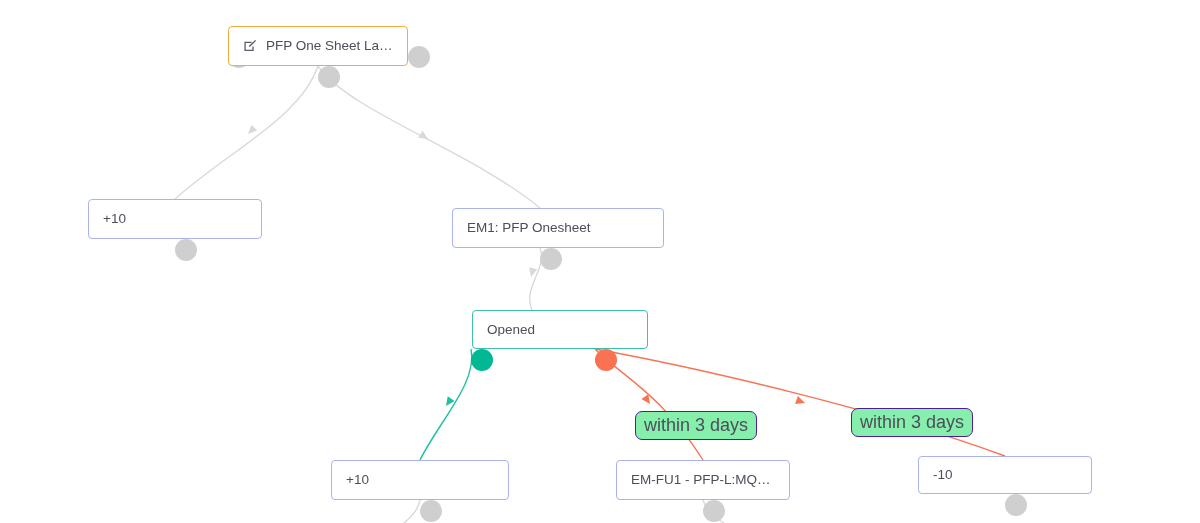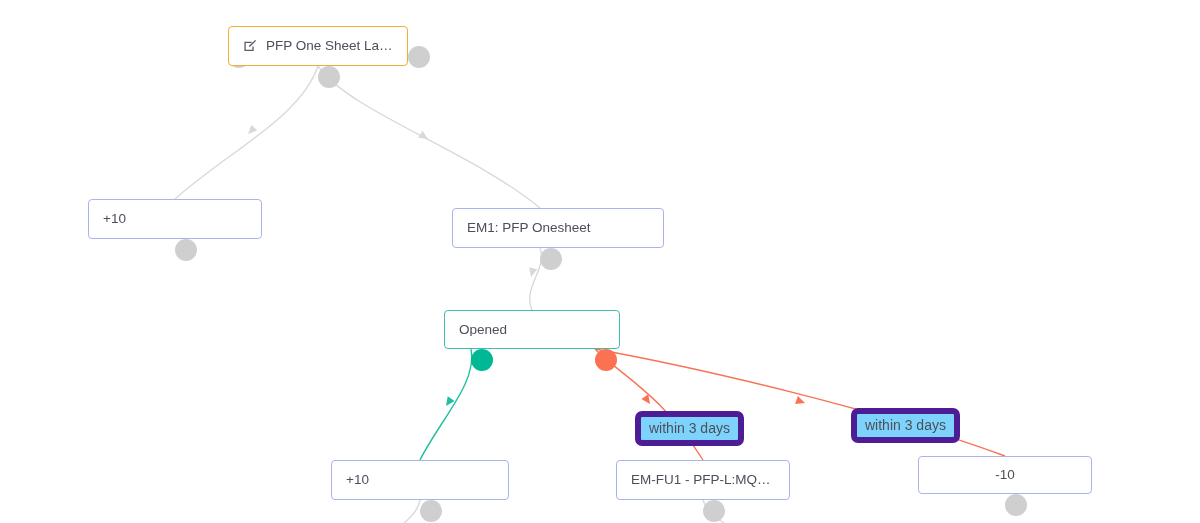--- a/index.html
+++ b/index.html
@@ -38,20 +38,21 @@
     padding: 0 14px;
     font-size: 13.5px;
     color: #4c4f5a;
     z-index: 3;
   }
   .node.accent-orange {
     border-color: #f0ad3d;
   }
   .node.accent-teal {
     border-color: #3dbfae;
+    margin-left: 28px;
   }
   .node-label {
     white-space: nowrap;
     overflow: hidden;
     text-overflow: ellipsis;
     line-height: 1;
   }
   .node-icon {
     display: inline-flex;
     align-items: center;
@@ -68,24 +69,24 @@
     border-radius: 50%;
     background: #cfcfcf;
     z-index: 2;
   }
   .handle.teal   { background: #00b894; }
   .handle.orange { background: #fa7252; }
 
   .edge-label {
     position: absolute;
     box-sizing: border-box;
-    background: #7dd3fc;
-    border: 6px solid #4c1d95;
+    background: #86efac;
+    border: 1px solid #4c1d95;
     border-radius: 7px;
-    font-size: 14px;
+    font-size: 18px;
     color: #4c4f5a;
     padding: 4px 8px 5px 8px;
     line-height: 1;
     white-space: nowrap;
     z-index: 4;
   }
 </style>
 </head>
 <body>
 
@@ -145,21 +146,21 @@
       </div>
       <div class="node accent-teal" style="left: 444px; top: 310px; width: 176px; height: 39px;">
         <span class="node-label">Opened</span>
       </div>
       <div class="node" style="left: 331px; top: 460px; width: 178px; height: 40px;">
         <span class="node-label">+10</span>
       </div>
       <div class="node" style="left: 616px; top: 460px; width: 174px; height: 40px;">
         <span class="node-label">EM-FU1 - PFP-L:MQL-1-FU</span>
       </div>
-      <div class="node" style="left: 918px; top: 456px; width: 174px; height: 38px; justify-content: center;">
+      <div class="node" style="left: 918px; top: 456px; width: 174px; height: 38px;">
         <span class="node-label">-10</span>
       </div>
     </div>
 
   <div id="edge-label-layer">
       <div class="edge-label" style="left: 635px; top: 411px;">within 3 days</div>
       <div class="edge-label" style="left: 851px; top: 408px;">within 3 days</div>
     </div>
 
 </div>

